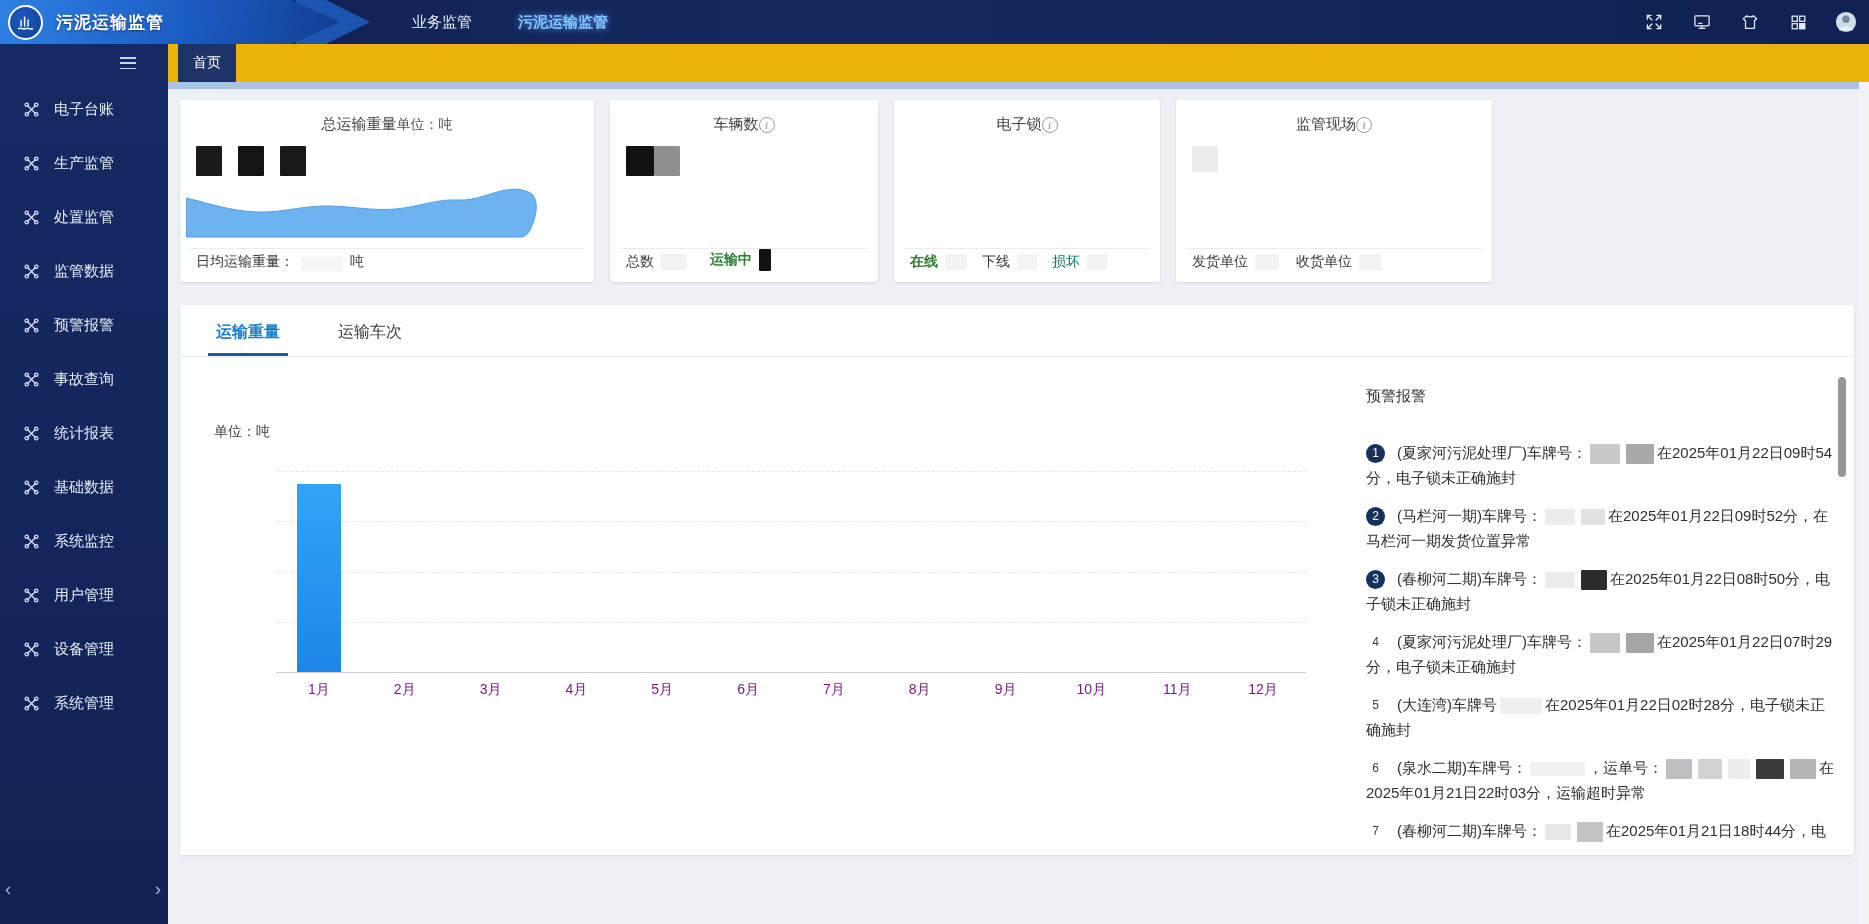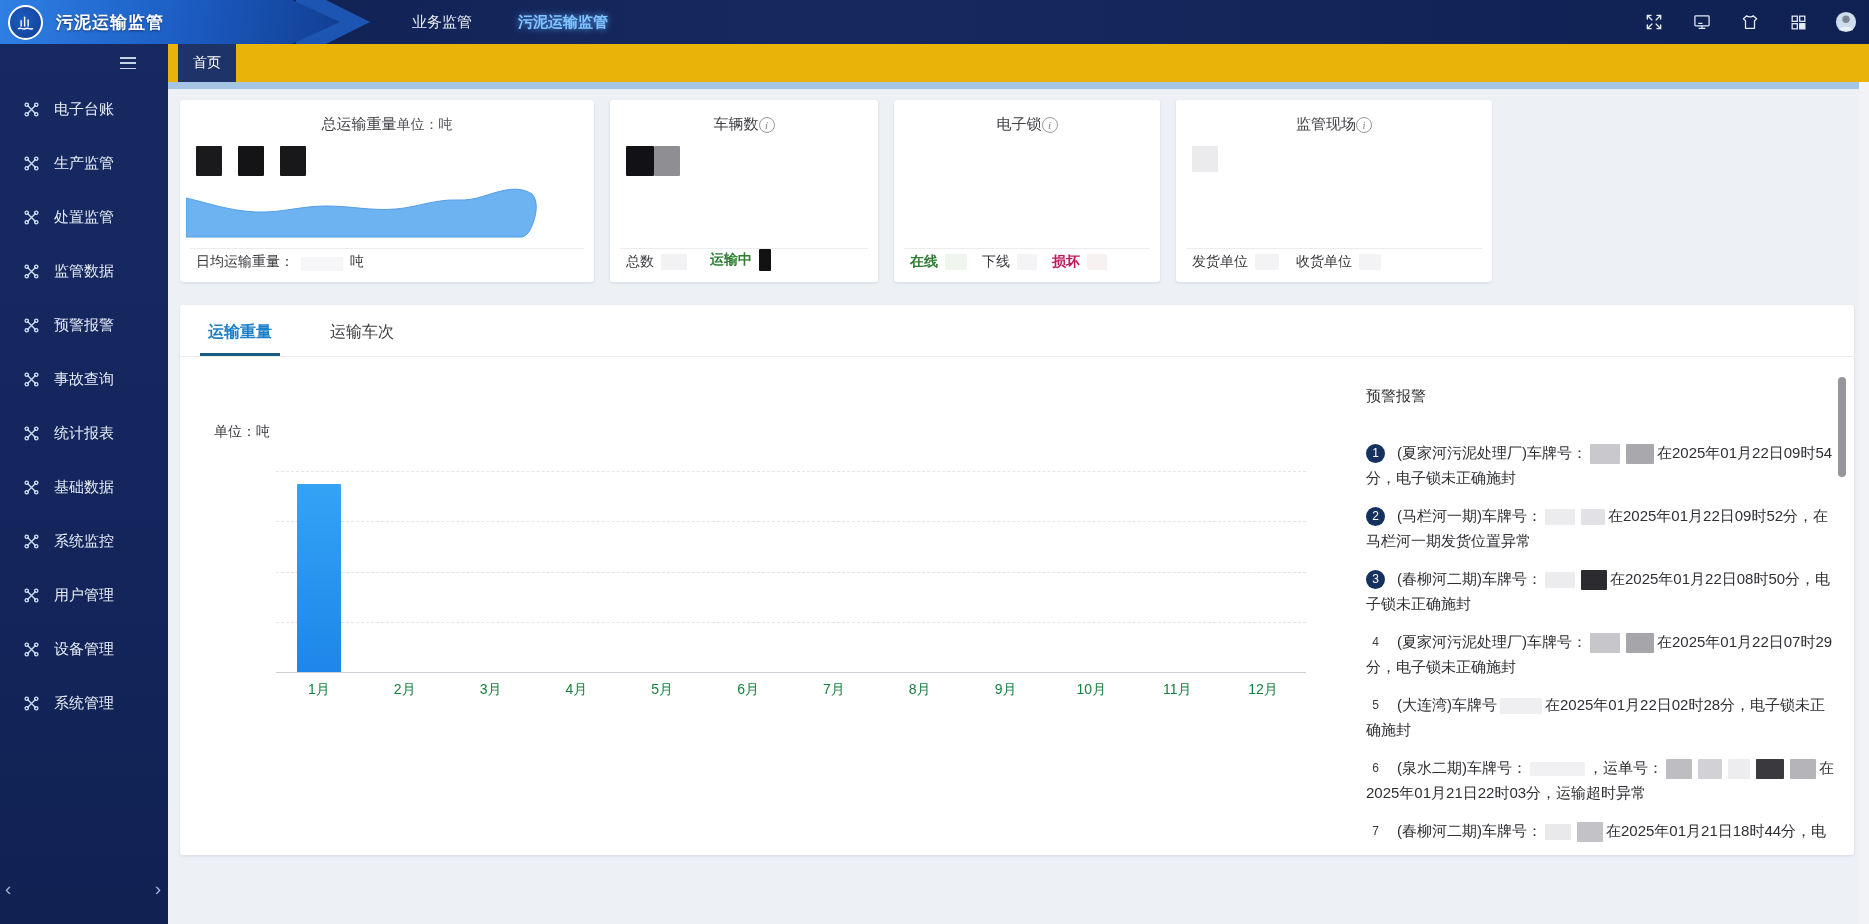--- a/index.html
+++ b/index.html
@@ -41,38 +41,38 @@
 .card-head{display:flex;justify-content:center;align-items:center;padding:15px 16px 0 16px;font-size:15px;color:#3e3f43}
 .card-unit{font-size:14px;color:#515257}
 .info-icon{width:16px;height:16px;border:1px solid #9a9aa0;border-radius:50%;color:#85858b;display:flex;align-items:center;justify-content:center;cursor:pointer}
 .info-icon::after{content:"i";font-size:11px;font-family:"Liberation Serif",serif;font-style:italic}
 .value-row{position:absolute;left:16px;top:46px;display:flex;gap:16px;align-items:center}
 .spark{position:absolute;top:84px;height:54px}
 .card-divider{position:absolute;left:10px;right:10px;top:148px;border-top:1px solid #ececee}
 .card-foot{position:absolute;left:16px;right:10px;bottom:11px;font-size:14px;color:#38393d;display:flex;align-items:flex-end;gap:7px;white-space:nowrap}
 .stat{display:inline-flex;align-items:center;gap:7px;margin-right:16px}
 .green{color:#2e7d32;font-weight:600}
-.red{color:#be185d;font-weight:700}
+.red{color:#0f766e;font-weight:400}
 .redact{display:inline-block;vertical-align:middle;border-radius:1px}
 
 
 .panel{position:absolute;left:180px;top:305px;width:1674px;height:550px;background:#fff;border-radius:3px;box-shadow:0 1px 3px rgba(20,30,60,.10);overflow:hidden}
-.panel-tabs{display:flex;gap:58px;padding:17px 0 0 28px}
+.panel-tabs{display:flex;gap:58px;padding:17px 0 0 36px}
 .ptab{font-size:16px;color:#3b3c40;padding-bottom:13px;position:relative;cursor:pointer}
 .ptab.active{color:#1d7fc7;font-weight:bold}
 .ptab.active::after{content:"";position:absolute;left:-8px;right:-8px;bottom:0;height:3px;background:#1a5e86}
 .panel-divider{border-top:1px solid #ebebee}
 .chart-unit{position:absolute;left:34px;top:118px;font-size:14px;color:#3b3c40}
 .yticks{position:absolute;left:18px;top:158px;width:62px;height:218px;display:flex;flex-direction:column;justify-content:space-between;align-items:flex-end;font-size:13px;color:#3b3c40}
 .plot{position:absolute;left:96px;top:166px;width:1030px;height:202px;border-bottom:1px solid #cfd0d5}
 .gl{position:absolute;left:0;right:0;border-top:1px dashed #e4e4e9}
 .bars{position:absolute;inset:0;display:flex}
 .bar-slot{flex:1;position:relative}
 .bar{position:absolute;bottom:0;left:50%;transform:translateX(-50%);width:44px;background:linear-gradient(180deg,#34a3f6,#1d86e8);border-radius:1px 1px 0 0;cursor:pointer}
-.xlabels{position:absolute;left:96px;top:376px;width:1030px;display:flex;font-size:14px;color:#15803d}
+.xlabels{position:absolute;left:96px;top:376px;width:1030px;display:flex;font-size:14px;color:#701a75}
 .xlabels span{flex:1;text-align:center}
 
 
 .alerts{position:absolute;left:1186px;top:62px;width:474px;bottom:0;overflow:hidden}
 .alerts-title{font-size:15px;color:#333;margin:20px 0 34px 0}
 .alert-item{font-size:15px;line-height:25px;color:#2e2f33;margin-bottom:13px;cursor:pointer}
 .alert-num{display:inline-flex;width:19px;height:19px;border-radius:50%;align-items:center;justify-content:center;font-size:12px;color:#3b3c40;margin-right:12px;vertical-align:1px;flex:0 0 auto}
 .alert-num.dark{background:#15325f;color:#fff}
 .alert-text .redact{margin:0 3px}
 .panel-scroll{position:absolute;right:8px;top:72px;width:8px;height:100px;background:#96969b;border-radius:4px;cursor:pointer}

